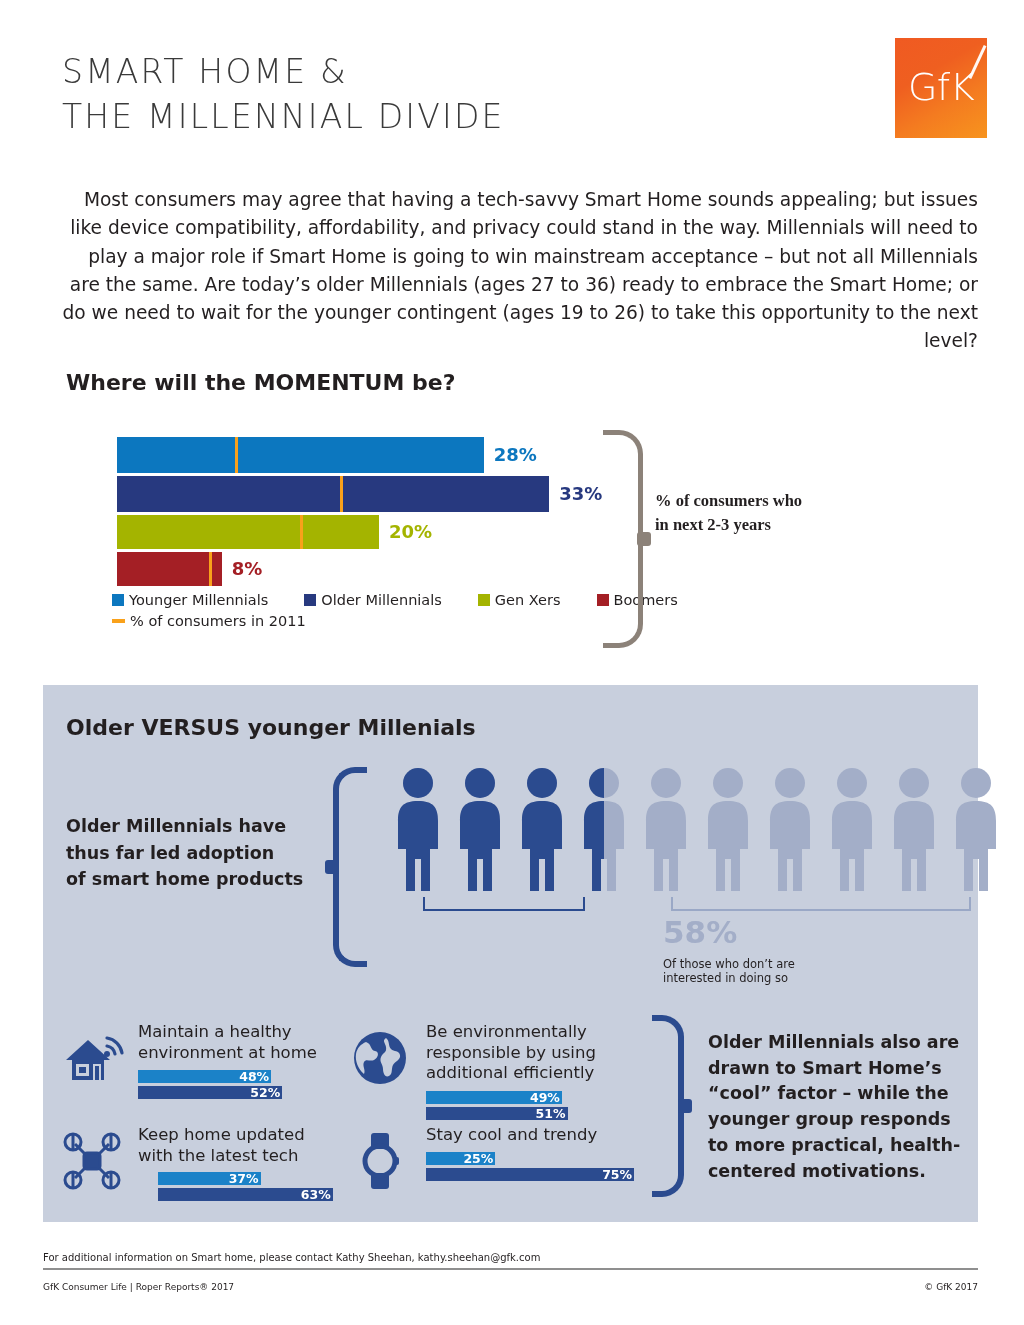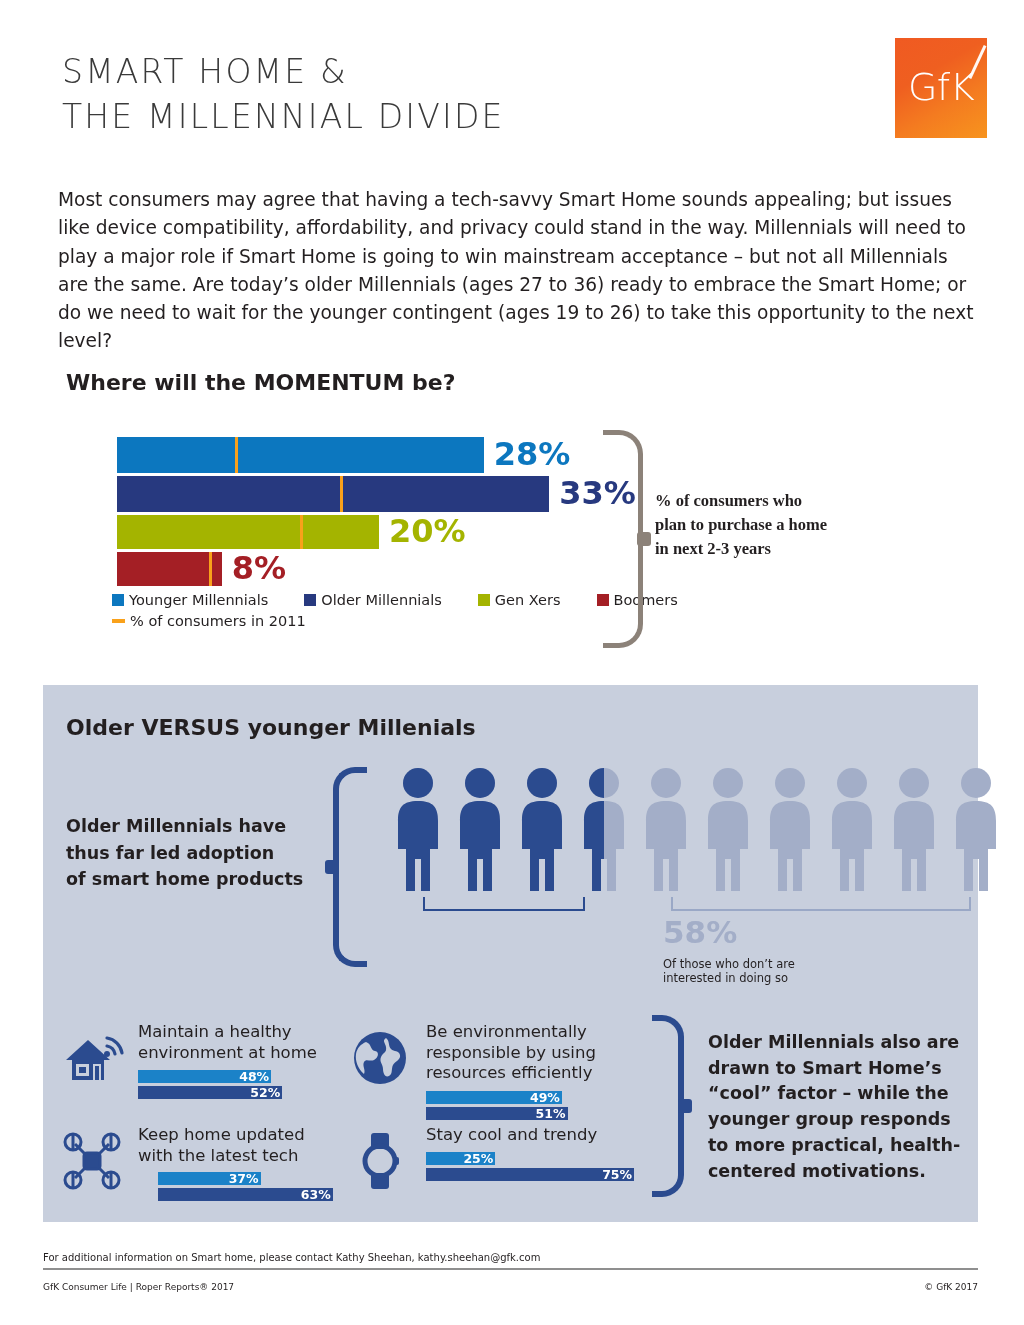--- a/index.html
+++ b/index.html
@@ -38,42 +38,42 @@
   .logo-slash {
     position: absolute; right: 8px; top: 6px;
     width: 3px; height: 36px; background: #ffffff;
     transform: rotate(25deg); opacity: .95;
   }
 
   
   .intro {
     position: absolute; left: 58px; top: 186px; width: 920px;
     font-family: "DejaVu Sans", sans-serif;
-    font-size: 18.6px; line-height: 1.52; color: #231f20;
+    font-size: 18.6px; line-height: 1.52; color: #231f20; text-align: right;
   }
 
   
   .momentum-title {
     position: absolute; left: 66px; top: 370px;
     font-family: "DejaVu Sans", sans-serif;
     font-size: 22px; font-weight: bold; color: #231f20;
   }
 
   .chart { position: absolute; left: 117px; top: 437px; width: 500px; }
   .bar-row { position: relative; height: 36px; margin-bottom: 3px; }
   .bar-row.small { height: 34px; }
   .bar { position: absolute; left: 0; top: 0; height: 100%; }
   .bar-tick {
     position: absolute; top: 0; width: 3px; height: 100%;
     background: #f9a11b;
   }
   .bar-value {
     position: absolute; top: 50%; transform: translateY(-52%);
     font-family: "DejaVu Sans", sans-serif;
-    font-size: 32px; font-weight: bold; white-space: nowrap;
+    font-size: 18px; font-weight: bold; white-space: nowrap;
   }
 
   .legend {
     position: absolute; left: 112px; top: 592px;
     font-family: "DejaVu Sans", sans-serif; font-size: 14.5px; color: #231f20;
   }
   .legend-row { display: flex; align-items: center; gap: 20px; margin-bottom: 5px; }
   .legend-item { display: flex; align-items: center; gap: 5px; margin-right: 16px; }
   .swatch { width: 12px; height: 12px; display: inline-block; }
   .swatch.dash { width: 13px; height: 4px; background: #f9a11b; }
@@ -257,21 +257,20 @@
     <div class="legend-item">
       <span class="swatch dash"></span>
       <span>% of consumers in 2011</span>
     </div>
   </div>
 </div>
 
 <div class="brace-right"></div>
 <div class="brace-caption">
   <div>% of consumers who</div>
-  <div>plan to purchase a home</div>
   <div>in next 2-3 years</div>
 </div>
 
 <div class="panel">
   <div class="panel-title">Older VERSUS younger Millenials</div>
 
   <div class="adoption-text">
     <div>Older Millennials have</div>
     <div>thus far led adoption</div>
     <div>of smart home products</div>
@@ -507,21 +506,21 @@
     </div>
     <div class="motiv" style="left: 348px; top: 1022px;">
       <div class="motiv-icon"><svg viewBox="0 0 64 64" width="64" height="64">
           <circle cx="32" cy="32" r="26" fill="#2b4b8f"></circle>
           <path d="M18 16 c6 2 4 8 9 9 c5 1 3 7 -1 9 c-4 2 -8 -2 -10 2 c-2 4 2 8 0 12 c-6 -5 -9 -13 -8 -20 c1 -6 5 -10 10 -12 Z" fill="#c8cfdd"></path>
           <path d="M38 12 c4 3 2 8 5 11 c3 3 8 1 9 6 c1 5 -5 6 -7 10 c-2 4 0 9 -4 11 c-4 2 -6 -3 -6 -7 c0 -5 -4 -7 -2 -12 c2 -5 6 -4 5 -10 c-1 -5 -4 -6 0 -9 Z" fill="#c8cfdd"></path>
         </svg></div>
       <div class="motiv-label">
         <div>Be environmentally</div>
         <div>responsible by using</div>
-        <div>resources efficiently</div>
+        <div>additional efficiently</div>
       </div>
       <div class="mini-bars" style="top: 69px;">
         <div class="mini-row">
           <div class="mini-bar" style="width: 135.975px; background: rgb(27, 130, 200);"></div>
           <div class="mini-val" style="left: 103.975px;">49%</div>
         </div>
         <div class="mini-row">
           <div class="mini-bar" style="width: 141.525px; background: rgb(43, 75, 143);"></div>
           <div class="mini-val" style="left: 109.525px;">51%</div>
         </div>

